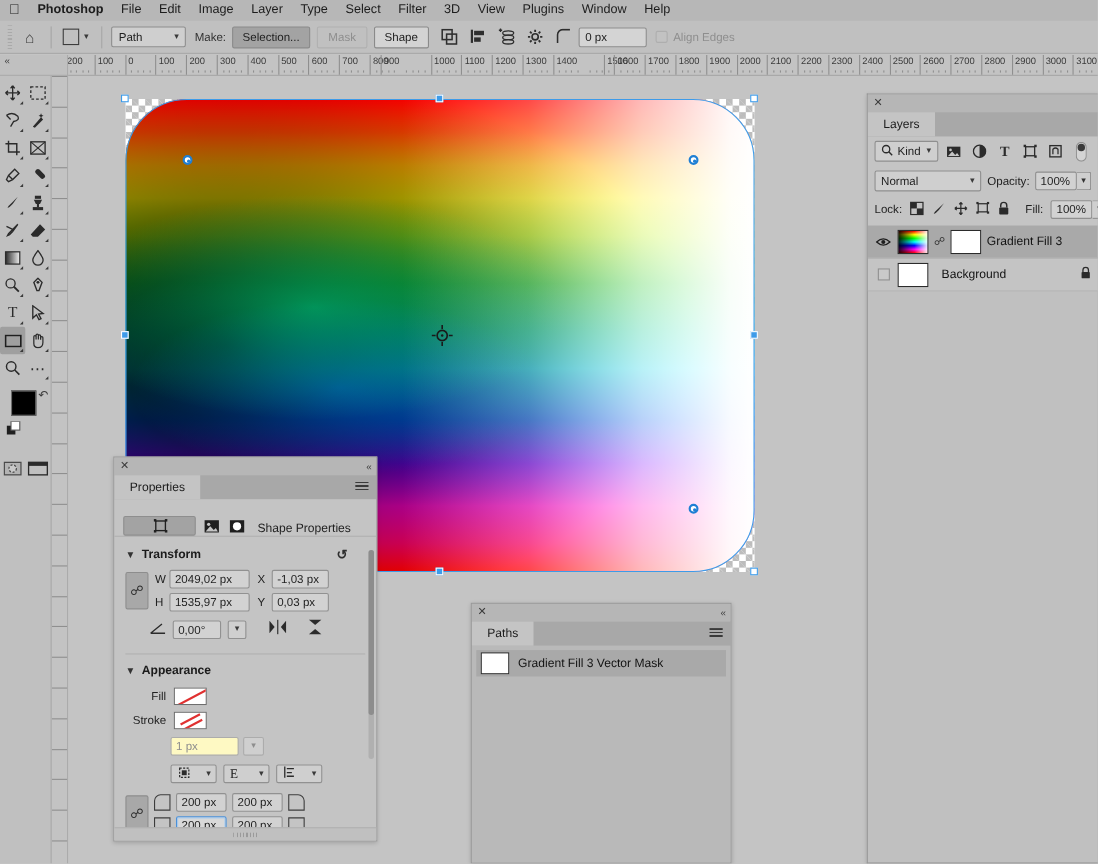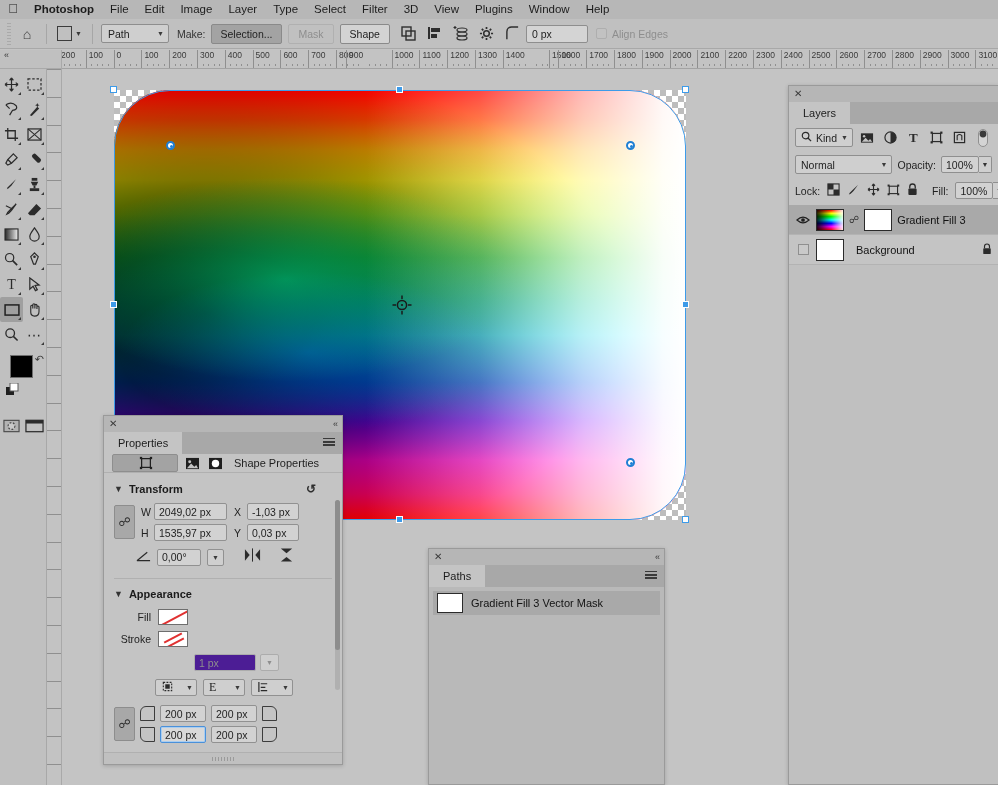--- a/index.html
+++ b/index.html
@@ -149,36 +149,36 @@
   .panel-coll{ font-size:9px; color:#3a3a3a; letter-spacing:-1px;}
   .tabrow{ height:22px; background:#a8a8a8; display:flex; align-items:flex-end; position:relative;}
   .tab{ height:22px; background:#c4c4c4; padding:0 14px; display:flex; align-items:center;
     font-size:11px; color:#1c1c1c; }
   .hamburger{ position:absolute; right:7px; top:6px; width:12px; height:9px;
      background-image:repeating-linear-gradient(to bottom,#3a3a3a 0 1.5px,transparent 1.5px 3.2px); }
 
   
   #props{ left:103px; top:415px; width:240px; height:350px; }
   .props-body{ background:#c4c4c4; height:calc(100% - 38px); position:relative; }
-  .proprow-top{ height:19px; display:flex; align-items:center; gap:5px; padding:0 8px;
+  .proprow-top{ height:34px; display:flex; align-items:flex-end; gap:5px; padding:0 8px;
      border-bottom:1px solid #b0b0b0; }
   .pico{ width:18px;height:18px;display:flex;align-items:center;justify-content:center;}
   .pico.sel{ background:#a3a3a3; border-radius:2px; }
   .pt-label{ font-size:11px; color:#1f1f1f; margin-left:5px;}
   .sect{ padding:6px 0 0 0; }
   .sect-title{ display:flex; align-items:center; gap:6px; padding:3px 10px; font-size:11px;
      font-weight:bold; color:#1b1b1b; }
   .chev{ font-size:9px; color:#333; }
   .reset{ position:absolute; right:26px; font-size:12px; color:#2e2e2e;}
   .link-btn{ width:21px;height:34px;background:#a8a8a8;border:1px solid #8d8d8d;border-radius:2px;
      display:flex;align-items:center;justify-content:center;font-size:12px;color:#2b2b2b;}
   .field{ height:17px; background:#d2d2d2; border:1px solid #919191; border-radius:2px;
      display:flex; align-items:center; padding-left:4px; font-size:10.5px; color:#1f1f1f; }
   .field.focus{ border:1px solid #4a90d9; background:#d9d9d9; box-shadow:0 0 0 1px #a9cdf0 inset;}
-  .field.dis{ color:#8e8e8e; background:#4c1d95; border-color:#acacac;margin-left:39px;}
+  .field.dis{ color:#8e8e8e; background:#fef9c3; border-color:#acacac;}
   .fl{ font-size:10.5px; color:#222; }
   .mini-sel{ height:17px; background:#cfcfcf;border:1px solid #919191;border-radius:2px;
      display:flex;align-items:center;justify-content:space-between;padding:0 3px 0 5px;font-size:10px;color:#222;}
   .swatchbox{ width:30px;height:16px;background:#fff;border:1px solid #6e6e6e;position:relative;overflow:hidden;}
   .slash{ position:absolute;left:-6px;top:7px;width:44px;height:2px;background:#e03131;transform:rotate(-28deg);}
   .cornerbox{ width:15px;height:15px;border:1.4px solid #3c3c3c; border-radius:0 6px 0 0;}
   .cornerbox.tl{ border-radius:6px 0 0 0;}
   .cornerbox.bl{ border-radius:0 0 0 6px;}
   .cornerbox.br{ border-radius:0 0 6px 0;}
   .pscroll{ position:absolute; right:2px; top:46px; width:5px; height:190px; background:#b0b0b0; border-radius:3px;}

